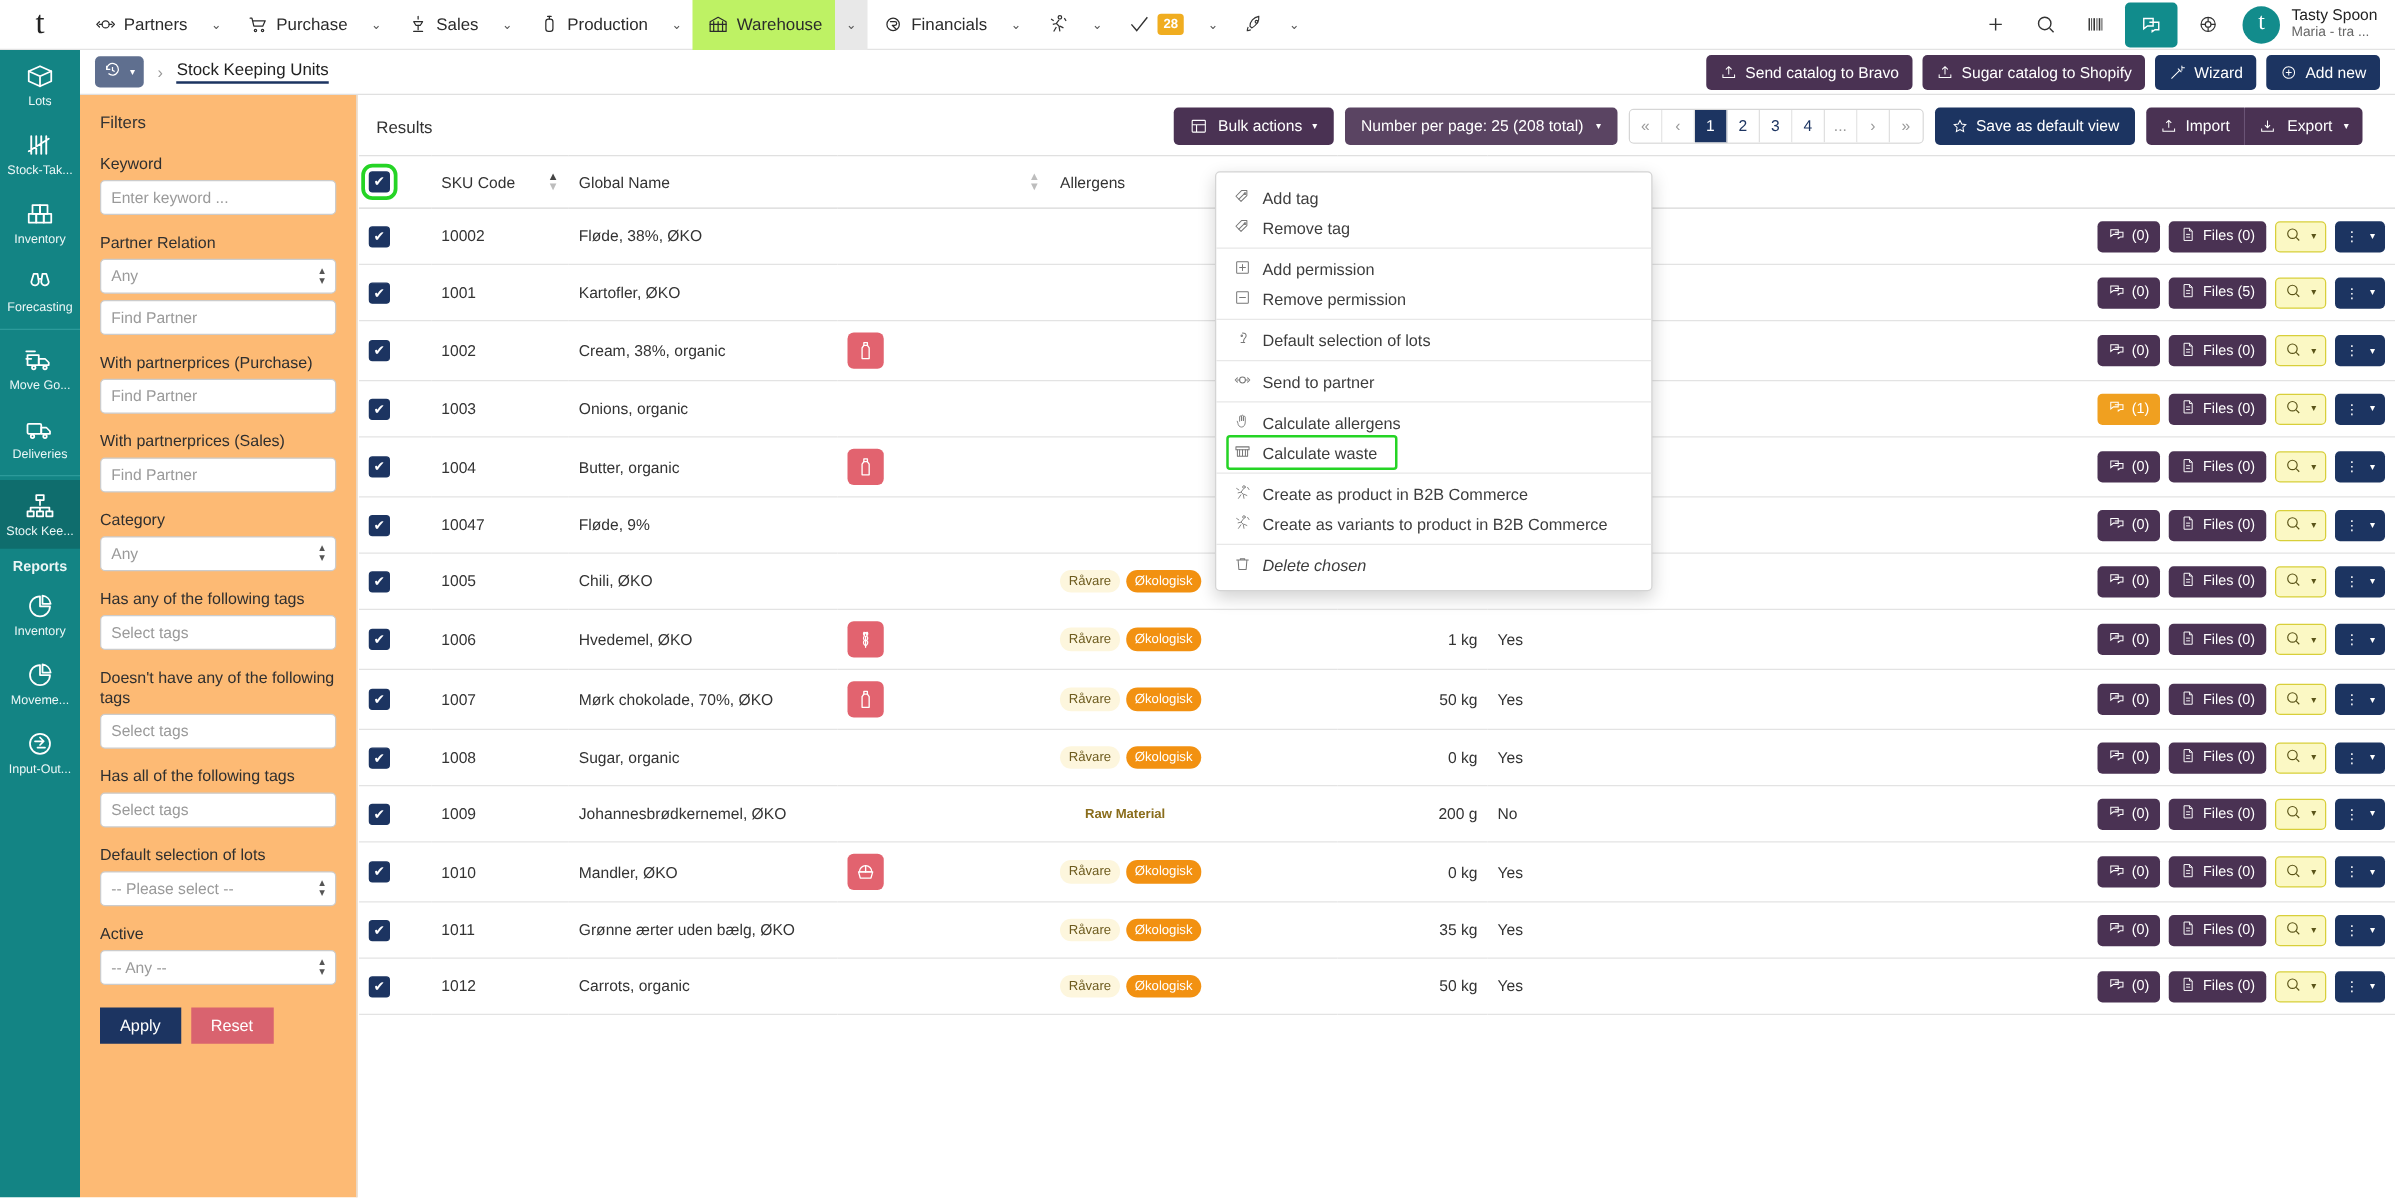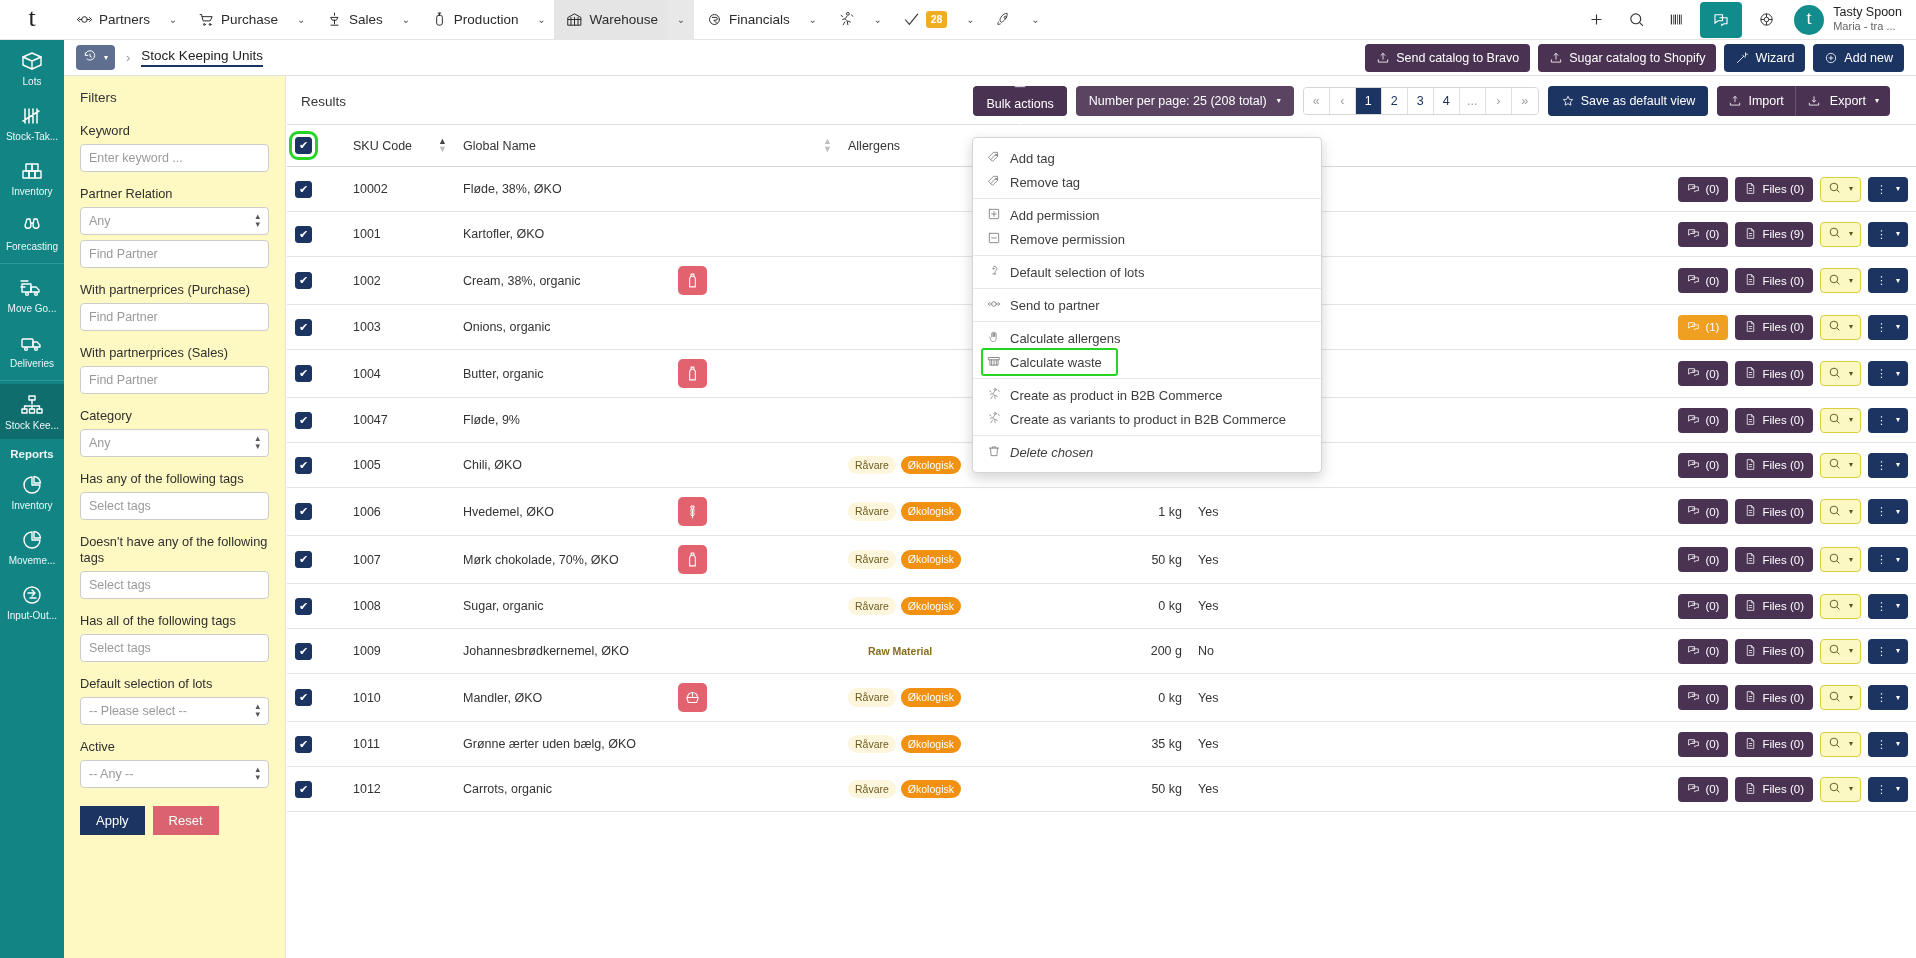--- a/index.html
+++ b/index.html
@@ -23,21 +23,21 @@
   .brand-logo {
     width: 64px; height: 40px; display: flex; align-items: center; justify-content: center;
     font-size: 26px; color: #222; font-family: "Liberation Serif", serif; font-weight: 400;
     padding-bottom: 3px;
   }
   .nav-group { display: flex; align-items: center; height: 40px; }
   .nav-item {
     display: flex; align-items: center; gap: 6px; height: 40px;
     padding: 0 10px 0 12px; font-size: 13.5px; color: #2b2b2b; cursor: pointer;
   }
-  .nav-item.active { background: #e5e5e5; }
+  .nav-item.active { background: #bef264; }
   .nav-caret {
     display: flex; align-items: center; justify-content: center;
     width: 26px; height: 40px; cursor: pointer; color: #555; font-size: 10px;
   }
   .nav-caret.active { background: #e8e8e8; }
   .nav-icon { width: 17px; height: 17px; display: inline-block; flex: none; }
   .nav-icon svg { width: 100%; height: 100%; display: block; }
   .badge-count {
     background: #f0ad20; color: #fff; border-radius: 3px;
     font-size: 10.5px; padding: 1px 5px; font-weight: 600; line-height: 1.4;
@@ -93,21 +93,21 @@
     border-radius: 4px; height: 28px; padding: 0 11px; font-size: 12.5px;
     cursor: pointer; border: none; white-space: nowrap; color: #fff;
   }
   .btn-purple { background: #4a3253; align-items: center; }
   .btn-navy { background: #1c3461; }
   .btn svg { width: 14px; height: 14px; display: block; }
 
   
   .filters {
     position: absolute; top: 76px; left: 64px; width: 222px; bottom: 0;
-    background: #fef9c3; border-right: 1px solid #e3e3e3; padding: 14px 16px; overflow: hidden;
+    background: #fdba74; border-right: 1px solid #e3e3e3; padding: 14px 16px; overflow: hidden;
   }
   .filters-title { font-size: 13.5px; color: #333; margin-bottom: 18px; }
   .f-label { font-size: 12.8px; color: #2f2f2f; margin: 0 0 5px; line-height: 1.25; }
   .f-group { margin-bottom: 14px; }
   .f-input, .f-select {
     width: 100%; height: 28px; border: 1px solid #ccc; border-radius: 4px;
     background: #fff; font-size: 12.5px; color: #9a9a9a; padding: 0 8px;
     font-family: "Liberation Sans", sans-serif; display: flex; align-items: center;
   }
   .f-select { justify-content: space-between; }
@@ -573,21 +573,21 @@
     <div class="f-btns">
       <button class="f-btn f-apply">Apply</button>
       <button class="f-btn f-reset">Reset</button>
     </div>
   </div>
 
   <div class="results">
     <div class="res-head">
       <span class="res-title">Results</span>
       <div class="res-actions">
-        <div class="btn btn-purple" style="height:30px;padding:0 13px;gap:8px;flex-direction:column;">
+        <div class="btn btn-purple" style="height:30px;padding:0 13px;gap:8px;">
           <span>
             <svg viewBox="0 0 24 24" fill="none" stroke="#fff" stroke-width="1.5">
                 <rect x="3" y="4" width="18" height="16" rx="1"></rect>
                 <path d="M3 10h18M9 10v10"></path>
               </svg>
           </span>
           <span>Bulk actions</span>
           <span class="caret-dn">▾</span>
         </div>
         <div class="btn btn-purple" style="height:30px;padding:0 13px;gap:10px;background:#5a4462;">
@@ -741,21 +741,21 @@
                       <path d="M3 5h11v7H7l-4 3z"></path>
                       <path d="M9 9h12v7h-4l-3 2v-2"></path>
                     </svg></span>
                   <span>(0)</span>
                 </div>
                 <div class="rb">
                   <span><svg viewBox="0 0 24 24" fill="none" stroke="#fff" stroke-width="1.4">
                       <path d="M6 3h8l4 4v14H6z"></path>
                       <path d="M14 3v4h4M9 12h6M9 16h6"></path>
                     </svg></span>
-                  <span>Files (9)</span>
+                  <span>Files (5)</span>
                 </div>
                 <div class="rb-yellow">
                   <span><svg width="13" height="13" viewBox="0 0 24 24" fill="none" stroke="#5a5418" stroke-width="1.7">
                       <circle cx="11" cy="11" r="7"></circle>
                       <path d="M16.5 16.5L21 21"></path>
                     </svg></span>
                   <span class="caret-dn">▾</span>
                 </div>
                 <div class="rb-navy">
                   <span style="font-size:11px;letter-spacing:0;">⋮</span>

